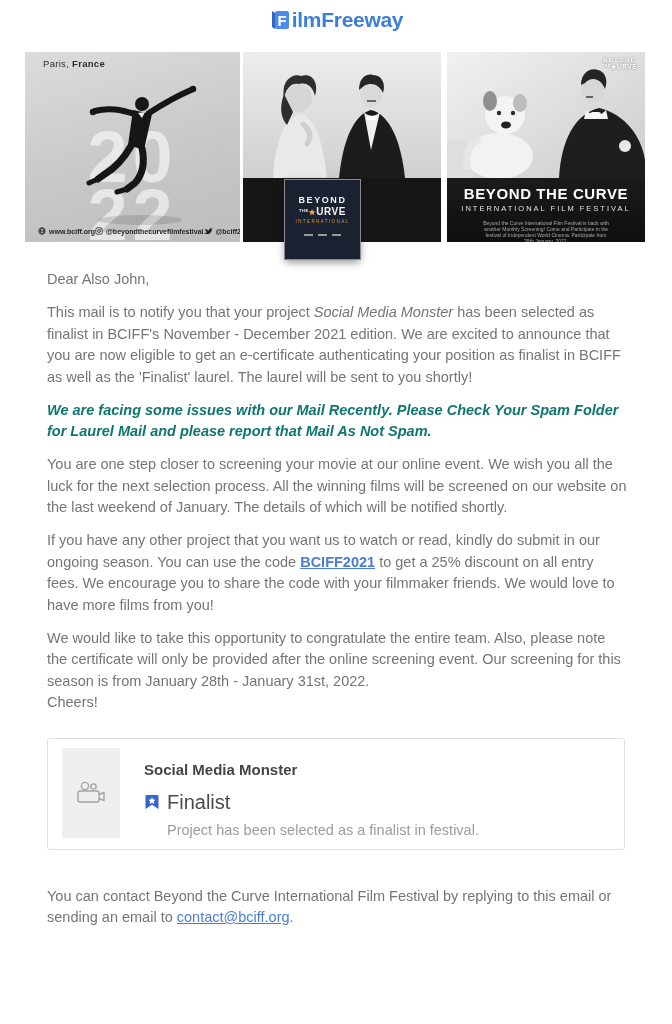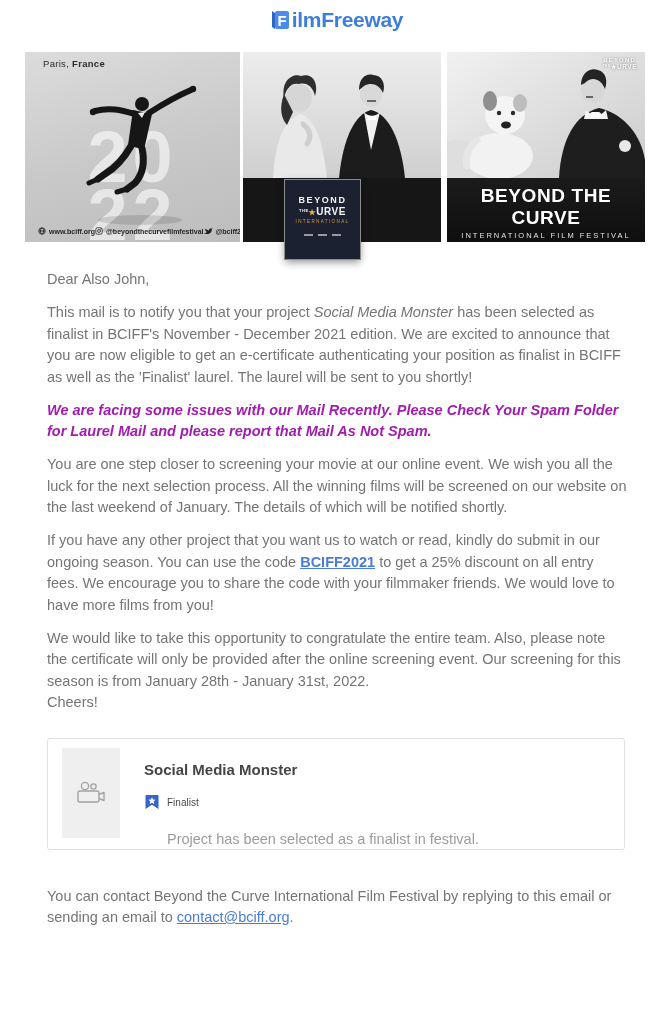--- a/index.html
+++ b/index.html
@@ -24,53 +24,53 @@
   .num-top{top:74px;}
   .num-bot{top:132px;}
   .dancer{position:absolute;left:0;top:0;}
   .social-row{position:absolute;left:0;bottom:7px;width:215px;display:flex;justify-content:space-between;
     padding:0 13px;box-sizing:border-box;align-items:center;}
   .social-item{display:flex;align-items:center;gap:3px;font-size:7px;font-weight:bold;color:#1f1f1f;}
   .strip{position:absolute;left:0;top:126px;width:198px;height:64px;background:linear-gradient(180deg,#1b1b1b,#0d0d0d);}
   .strip-date{position:absolute;top:9px;font-size:21px;font-weight:bold;color:#f2f2f2;letter-spacing:1px;}
   .d-left{left:20px;} .d-right{left:142px;}
   .strip-right{text-align:center;padding-top:7px;}
-  .strip-title{font-size:19px;font-weight:bold;color:#ffffff;letter-spacing:.6px;}
+  .strip-title{font-size:15px;font-weight:bold;color:#ffffff;letter-spacing:.6px;}
   .strip-sub{font-size:7.5px;color:#e2e2e2;letter-spacing:2px;margin-top:2px;}
   .strip-blurb{font-size:5px;line-height:6px;color:#a9a9a9;width:128px;margin:7px auto 0 auto;text-align:center;}
   .mini-logo{position:absolute;top:5px;right:8px;text-align:center;color:#fff;text-shadow:0 0 2px rgba(0,0,0,.5);}
   .mini-logo .b1{font-size:6px;font-weight:bold;letter-spacing:1.2px;}
   .mini-logo .b2{font-size:6.5px;font-weight:bold;letter-spacing:.5px;}
   .mini-logo .the{font-size:3.5px;vertical-align:2px;}
   .overlay-card{position:absolute;left:260px;top:128px;width:75px;height:79px;background:#1b2130;
     z-index:6;box-shadow:0 0 0 1px #8d8d8d,0 3px 8px rgba(0,0,0,.45);text-align:center;box-sizing:border-box;padding-top:15px;}
   .oc-beyond{font-size:9px;font-weight:bold;color:#f5f5f5;letter-spacing:1.6px;}
   .oc-curve{font-size:10px;font-weight:bold;color:#f5f5f5;letter-spacing:.5px;margin-top:1px;}
   .oc-the{font-size:4px;vertical-align:3px;letter-spacing:.5px;}
   .oc-star{font-size:8px;color:#e8b04a;}
   .oc-intl{font-size:4.5px;color:#d79a3c;letter-spacing:1.4px;margin-top:2px;}
   .oc-bars{display:flex;justify-content:center;gap:5px;margin-top:10px;}
   .oc-bars i{display:block;width:9px;height:2px;background:#9a9a9a;}
   
   .email{position:absolute;left:47px;top:269px;width:580px;font-size:14.5px;line-height:21.5px;color:#757575;}
   .email p{margin:0 0 0 0;}
   .mt{margin-top:11.5px !important;}
-  .boldital{font-weight:bold;font-style:italic;color:#a21caf;}
+  .boldital{font-weight:bold;font-style:italic;color:#0f766e;}
   .ital{font-style:italic;}
   a.link{color:#4a7cd9;text-decoration:underline;cursor:pointer;}
   a.code-link{font-weight:bold;}
   .sig{font-weight:bold;color:#6a6a6a;}
   
   .proj-card{margin-top:24px;width:578px;height:112px;border:1px solid #e0e0e0;border-radius:3px;position:relative;background:#fff;box-sizing:border-box;}
   .thumb{position:absolute;left:14px;top:9px;width:58px;height:90px;background:#efefef;display:flex;align-items:center;justify-content:center;}
   .card-body{margin-left:96px;padding-top:22px;}
   .card-title{font-size:15px;font-weight:bold;color:#454545;line-height:18px;}
   .badge-row{display:flex;align-items:center;gap:7px;margin-top:13px;}
-  .badge-label{font-size:10px;color:#4a4a4a;}
-  .card-desc{font-size:14.5px;color:#9c9c9c;margin-top:16px;margin-left:23px;}
+  .badge-label{font-size:20px;color:#4a4a4a;}
+  .card-desc{font-size:14.5px;color:#9c9c9c;margin-top:7px;margin-left:23px;}
   
   .footer{margin-top:36px;width:585px;font-size:14.5px;line-height:21.5px;color:#757575;}
 </style>
 </head>
 <body>
 
 <div class="logo-row">
   <svg width="22" height="22" viewBox="0 0 22 22">
     <path d="M3,2 L6,4 L6,20 L3,18 Z" fill="#2f66c4"></path>
     <rect x="6" y="2" width="14" height="18" rx="2" fill="#4a8ce8"></rect>

